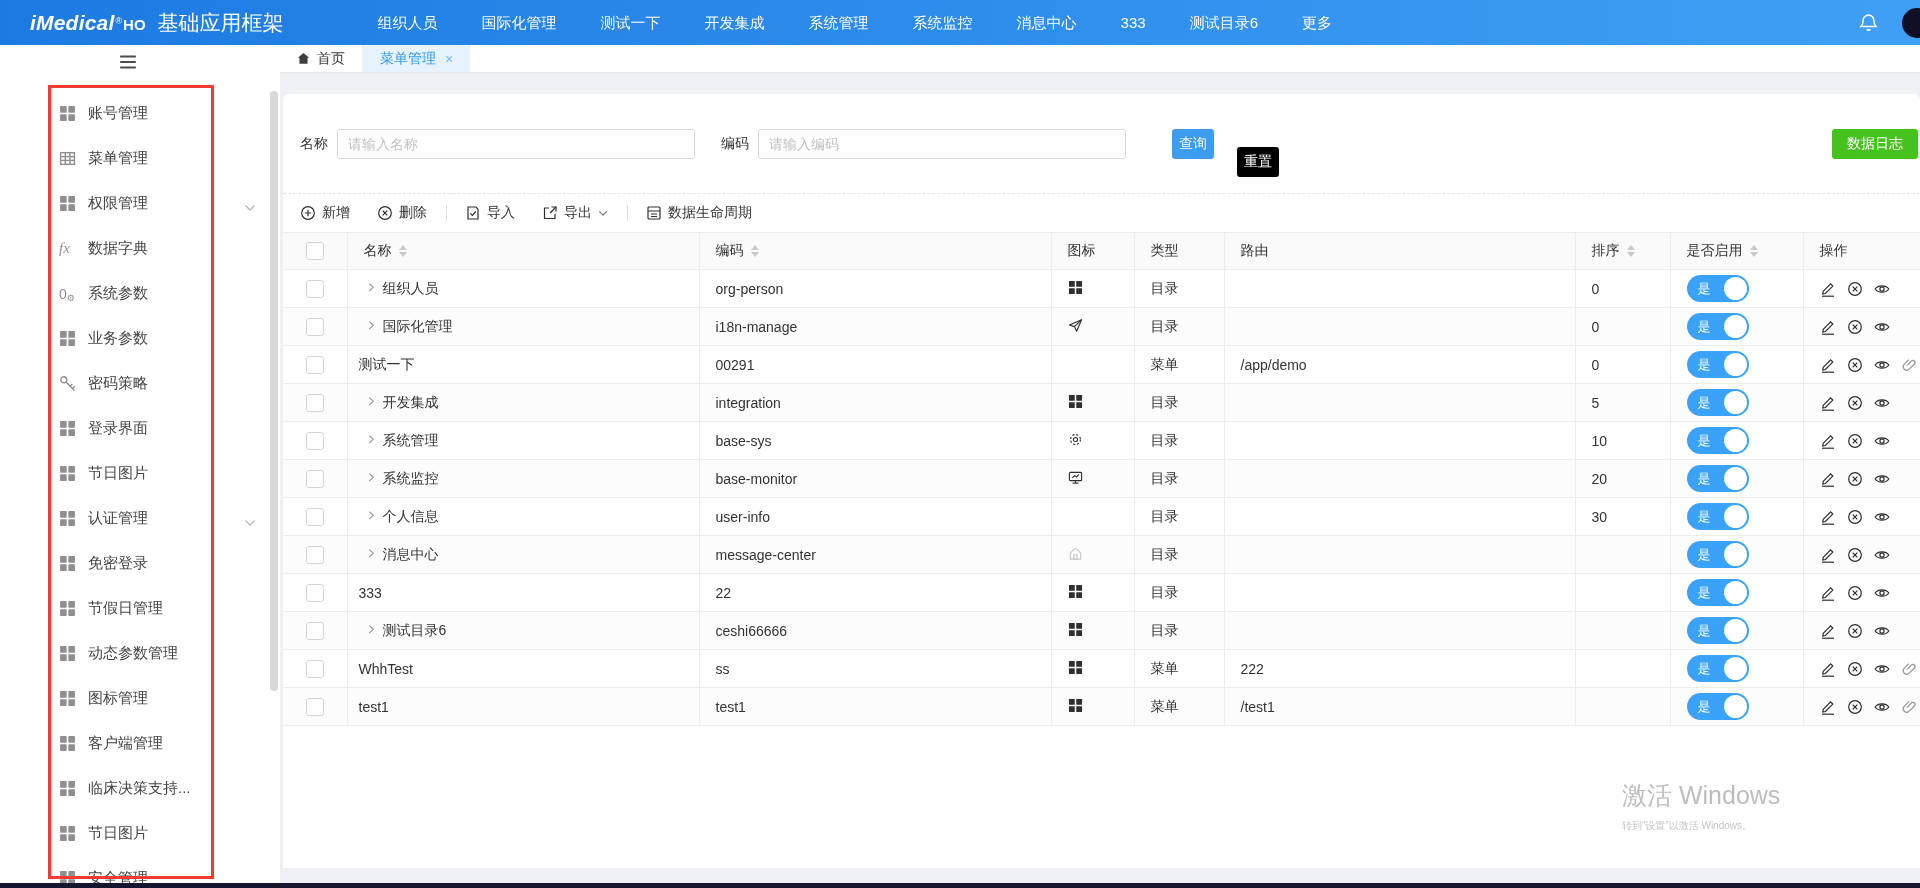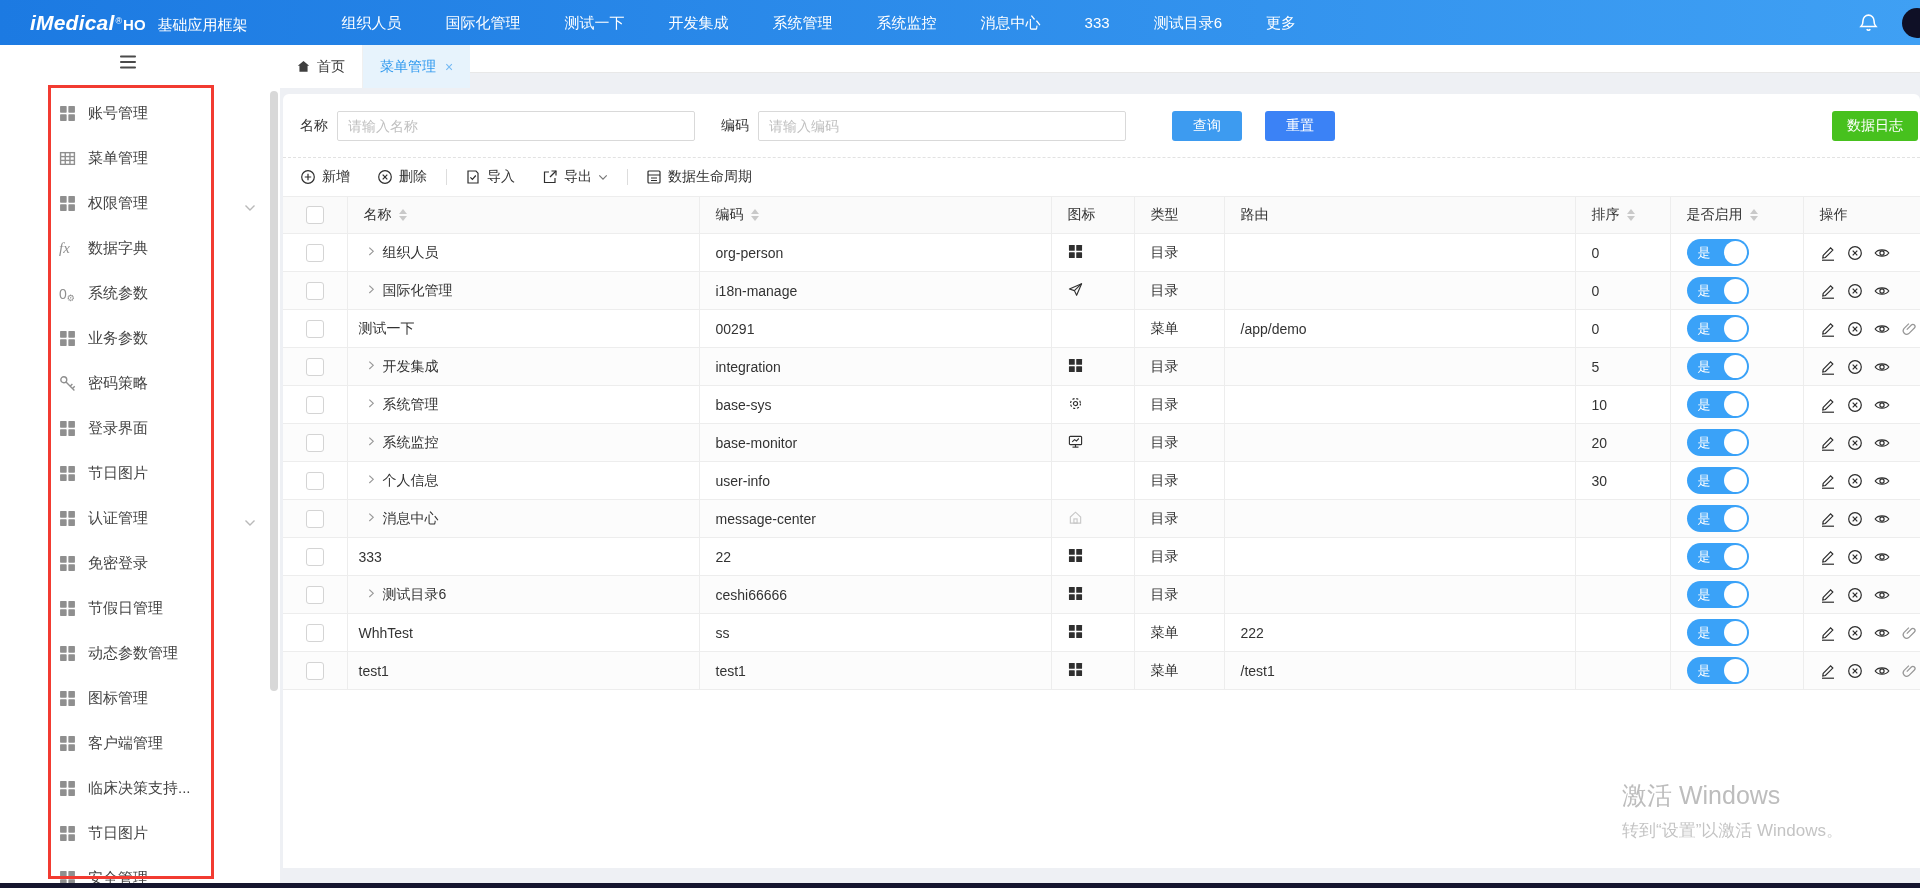--- a/index.html
+++ b/index.html
@@ -6,21 +6,21 @@
   body{position:relative;width:1920px;height:888px;overflow:hidden;background:#eef0f4;
        font-family:"Liberation Sans","DejaVu Sans",sans-serif;-webkit-font-smoothing:antialiased;}
 
   
   .topbar{position:absolute;top:0;left:0;width:1920px;height:45px;
           background:linear-gradient(90deg,#1c7ae2,#3fa0f4);display:flex;align-items:center;color:#fff;z-index:10;}
   .logo{margin-left:30px;display:flex;align-items:baseline;white-space:nowrap;}
   .brand{font-size:21px;font-weight:bold;font-style:italic;letter-spacing:.2px;}
   .reg{font-size:9px;vertical-align:super;position:relative;top:-6px;margin:0 1px;}
   .brand-ho{font-size:15px;font-weight:bold;}
-  .subtitle{font-size:15px;margin-left:12px;}
+  .subtitle{font-size:21px;margin-left:12px;}
   .nav{display:flex;margin-left:72px;align-items:center;}
   .nav-item{padding:0 22px;font-size:15px;cursor:pointer;line-height:45px;}
   .top-right{margin-left:auto;display:flex;align-items:center;}
   .bell{margin-right:24px;display:flex;cursor:pointer;}
   .bell svg{width:19px;height:19px;color:#fff;}
   .avatar{width:30px;height:30px;border-radius:50%;background:#0f1026;margin-right:-12px;flex:0 0 auto;}
 
   
   .sidebar{position:absolute;top:45px;left:0;width:280px;bottom:0;background:#fff;overflow:hidden;z-index:5;}
   .hamburger{position:absolute;top:9px;left:117px;width:22px;height:18px;color:#4a4a4a;cursor:pointer;}
@@ -36,42 +36,42 @@
   .zgch{font-size:14px;color:#8f8f8f;position:relative;}
   .zgg{font-size:9px;position:relative;top:2px;}
   .sb{position:absolute;right:2px;top:46px;width:8px;height:600px;background:#d8d8d8;border-radius:4px;cursor:pointer;}
   .annot{position:absolute;left:48px;top:85px;width:160px;height:788px;border:3px solid #f23b31;
          z-index:45;pointer-events:none;}
 
   
   .main{position:absolute;left:280px;top:45px;right:0;bottom:0;}
   .tabstrip{position:absolute;top:0;left:0;right:0;height:27px;background:#fff;
             border-bottom:1px solid #e8e8e8;display:flex;}
-  .tab{height:27px;display:flex;align-items:center;padding:8px 17px;font-size:14px;color:#3c3c3c;
+  .tab{height:27px;display:flex;align-items:center;padding:0 17px;font-size:14px;color:#3c3c3c;
        background:#fff;border-right:1px solid #f0f0f0;cursor:pointer;white-space:nowrap;}
   .tab .homeico{margin-right:7px;display:flex;color:#3f3f3f;}
   .tab .homeico svg{width:13px;height:13px;}
   .tab.active{background:#e7f3fc;color:#2f99ee;border-right:none;}
   .tab .close{margin-left:9px;color:#74b9f3;font-size:14px;line-height:1;}
 
   .panel{position:absolute;left:3px;top:49px;width:1637px;height:774px;background:#fff;
          border-radius:6px 6px 0 0;overflow:hidden;}
 
   .formrow{display:flex;align-items:center;padding:17px 2px 0 17px;}
   .flabel{font-size:14px;color:#333;margin-right:9px;white-space:nowrap;}
   .ml26{margin-left:26px;}
   .finput{height:30px;border:1px solid #d9d9d9;border-radius:2px;padding:0 10px;font-size:14px;
           color:#333;box-sizing:border-box;outline:none;font-family:inherit;}
   .finput::placeholder{color:#c0c0c0;}
   .w1{width:358px;}
   .w2{width:368px;}
-  .btn{height:30px;border:none;border-radius:3px;color:#fff;font-size:14px;padding:0 21px;
+  .btn{height:30px;border:none;border-radius:3px;color:#fff;font-size:14px;padding:0 7px;
        cursor:pointer;font-family:inherit;white-space:nowrap;}
   .btn.query{background:#3d9bf0;margin-left:46px;}
-  .btn.reset{background:#3b82f6;margin-left:23px;}
+  .btn.reset{background:#000000;margin-left:23px;margin-top:36px;}
   .btn.datalog{background:#47c11e;margin-left:auto;margin-right:0;padding:0 15px;border-radius:3px;}
   .dash{border-top:1px dashed #e2e2e2;margin-top:16px;}
 
   .toolbar{display:flex;align-items:center;padding-left:17px;height:38px;font-size:14px;color:#333;}
   .tbtn{display:flex;align-items:center;margin-right:27px;cursor:pointer;}
   .tbtn .tico{display:flex;margin-right:6px;color:#2e2e2e;}
   .tbtn .tico svg{width:16px;height:16px;}
   .tbtn .caret{display:flex;margin-left:6px;color:#777;}
   .tbtn .caret svg{width:10px;height:7px;}
   .tdiv{width:1px;height:16px;background:#ddd;margin:0 18px 0 -8px;}
@@ -101,21 +101,21 @@
           display:flex;align-items:center;cursor:pointer;}
   .toggle .tl{color:#fff;font-size:13px;margin-left:11px;}
   .toggle .knob{position:absolute;right:2px;top:2px;width:23px;height:23px;border-radius:50%;background:#fff;}
   .acts{display:flex;align-items:center;gap:11px;}
   .aicon{display:inline-flex;color:#2d2d2d;cursor:pointer;}
   .aicon svg{width:16px;height:16px;}
   .aicon.link{color:#979797;}
 
   .wm{position:absolute;left:1622px;top:779px;color:#bdbdbd;z-index:20;pointer-events:none;}
   .wm1{font-size:25px;}
-  .wm2{font-size:17px;margin-top:7px;color:#c4c4c4;}
+  .wm2{font-size:10px;margin-top:7px;color:#c4c4c4;}
   .bottombar{position:absolute;left:0;bottom:0;width:1920px;height:5px;background:#15152e;z-index:60;}
 </style>
 </head>
 <body>
 
 <div class="topbar">
   <div class="logo">
     <span class="brand">iMedical</span>
     <span class="reg">®</span>
     <span class="brand-ho">HO</span>

